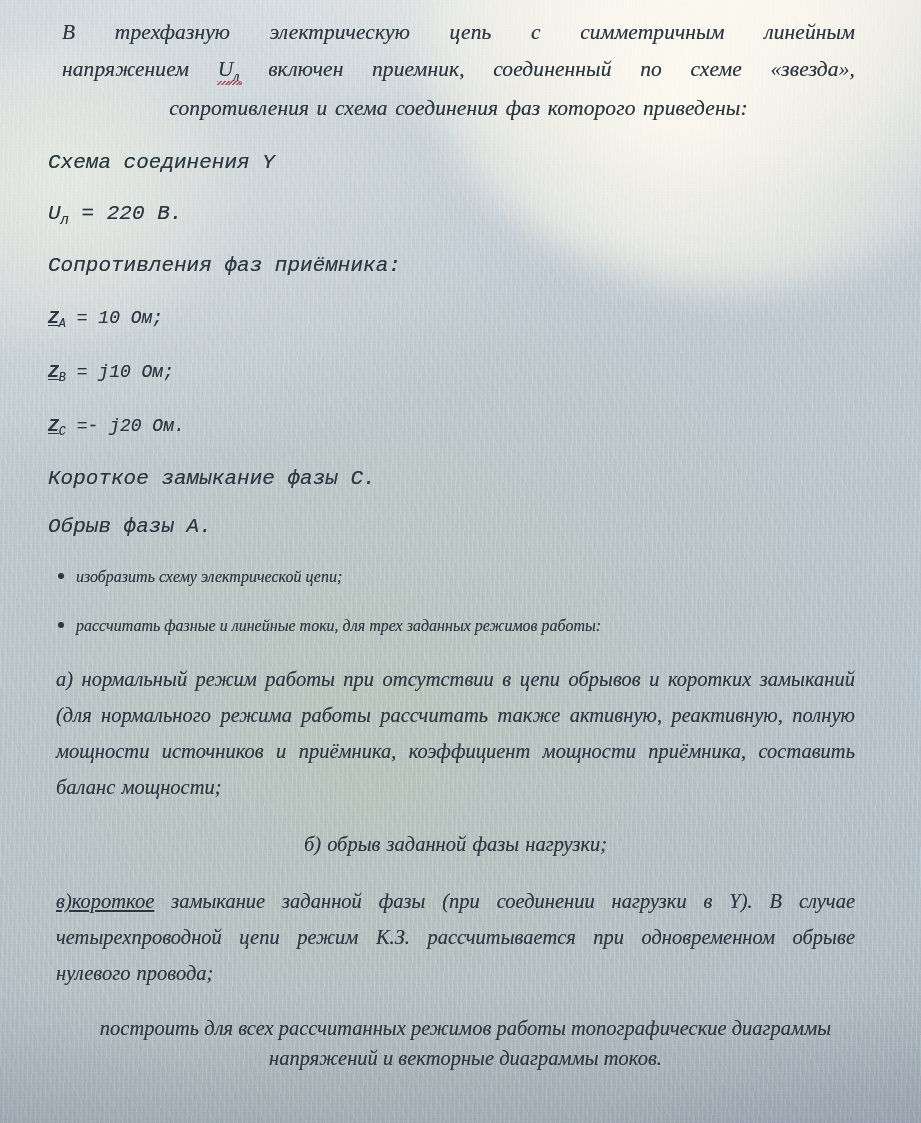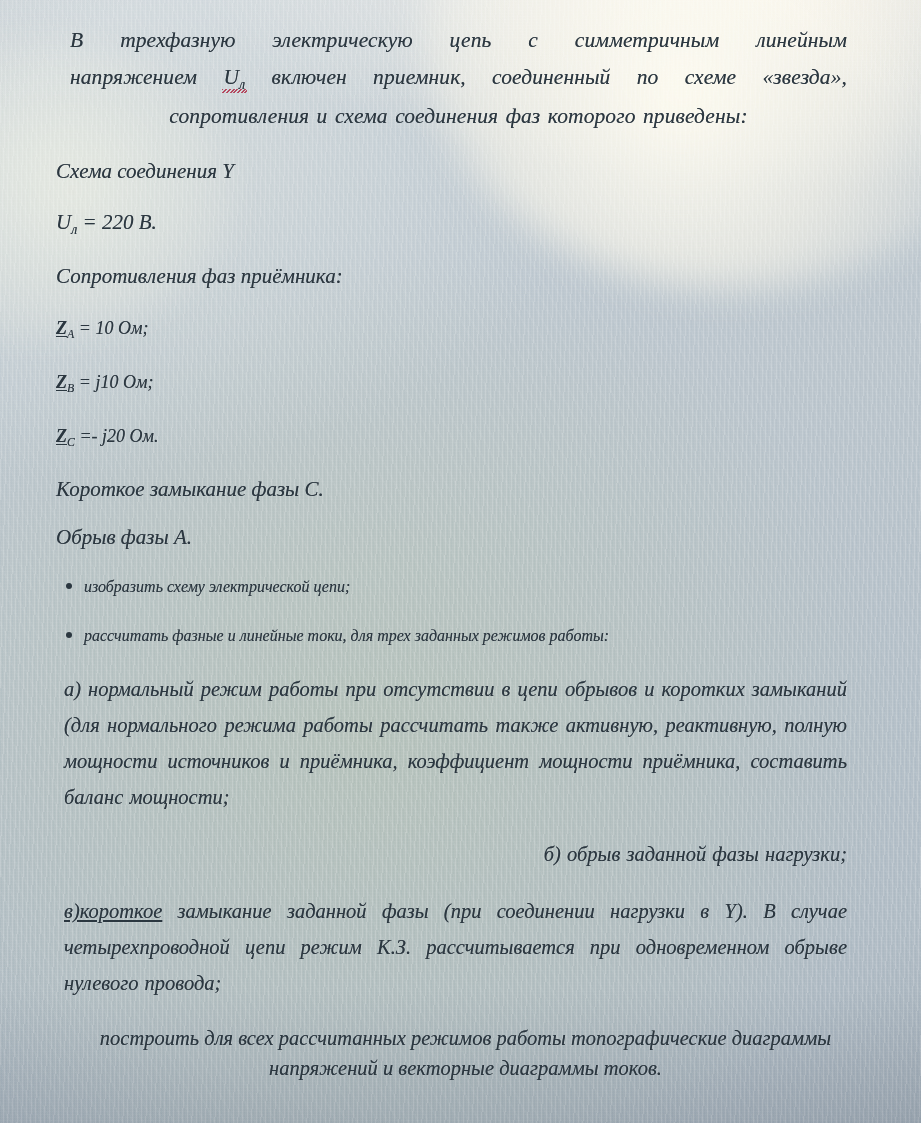--- a/index.html
+++ b/index.html
@@ -68,21 +68,21 @@
   .glare2{
     position:absolute;z-index:5;pointer-events:none;
     left:-180px;top:40px;width:420px;height:300px;border-radius:50%;
     background:radial-gradient(circle at 60% 50%, rgba(243,244,230,0.55) 0%, rgba(243,244,230,0.0) 70%);
     filter:blur(16px);
   }
 
   
   #doc{
     position:relative;z-index:9;
-    padding:12px;
+    padding:4px;
     color:#2b3740;
     font-style:italic;
     -webkit-font-smoothing:antialiased;
     text-shadow:0 0 0.6px rgba(20,30,40,0.55), 0.4px 0.3px 0.9px rgba(255,255,255,0.28);
     filter:blur(0.18px);
   }
 
   .head{
     margin:0;
     padding:10px 62px 0 58px;
@@ -95,20 +95,21 @@
   }
   .head .l1{display:block;text-align:justify;text-align-last:justify;}
   .head .l2{display:block;text-align:justify;text-align-last:justify;}
   .head .l3{display:block;text-align:center;}
 
   .para{
     margin:0;
     padding:0 62px 0 44px;
     font-size:21px;
     line-height:30px;
+    font-family:Liberation Mono, monospace;
   }
   .blk{margin-top:21px;}
   .blk-tight{margin-top:18px;}
 
   .imp{font-size:18px;margin-top:22px;}
   .imp .z{font-weight:bold;font-style:italic;text-decoration:underline;text-underline-offset:2px;}
   sub{font-size:.66em;vertical-align:baseline;position:relative;top:.33em;}
 
   .req{padding-left:94px;margin-top:21px;font-size:21px;}
 
@@ -127,21 +128,21 @@
   }
   .bullets li.just{text-align:justify;}
 
   .sec{
     padding:0 62px 0 52px;
     font-size:20.5px;line-height:36px;
     margin-top:21px;
     text-align:justify;
     word-spacing:1px;
   }
-  .sec.noj{text-align:right;font-family:Liberation Serif, serif;}
+  .sec.noj{text-align:center;font-family:Liberation Serif, serif;}
   .u{text-decoration:underline;text-underline-offset:2px;}
 
   .last{
     padding:0 62px 0 54px;
     font-size:20.5px;line-height:30px;
     margin-top:22px;text-align:center;
   }
   .last-wrap{position:relative;}
   .last-body{padding-left:18px;}
 

